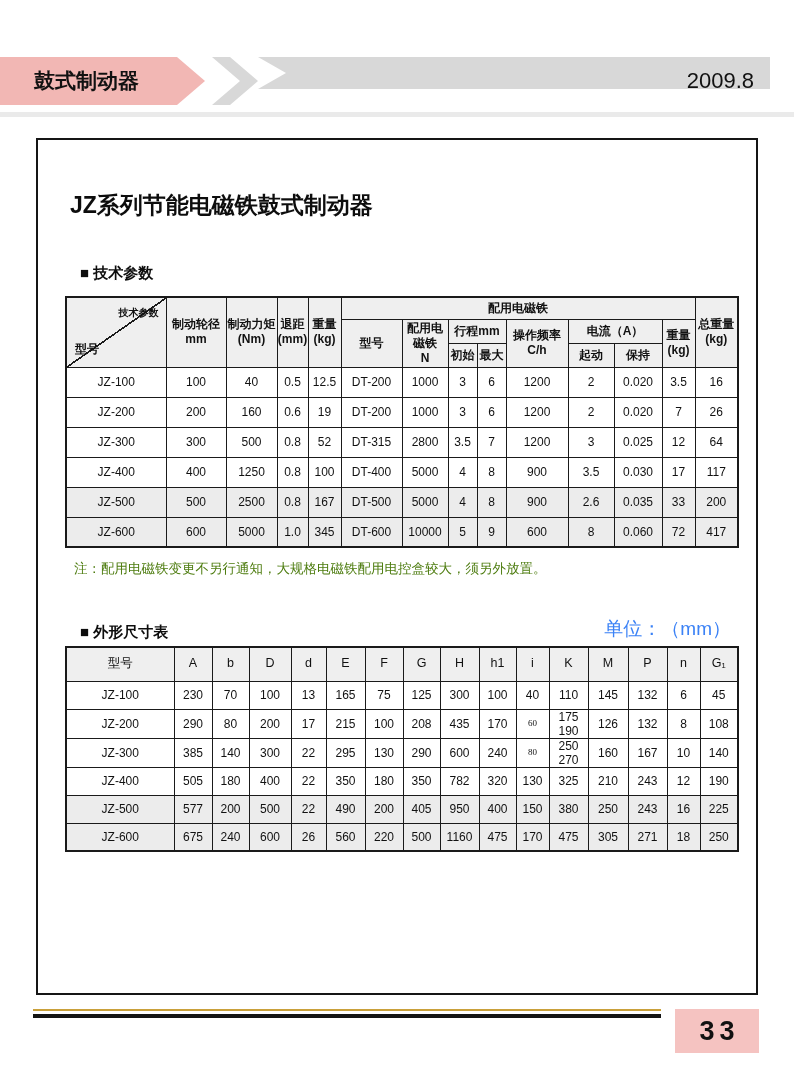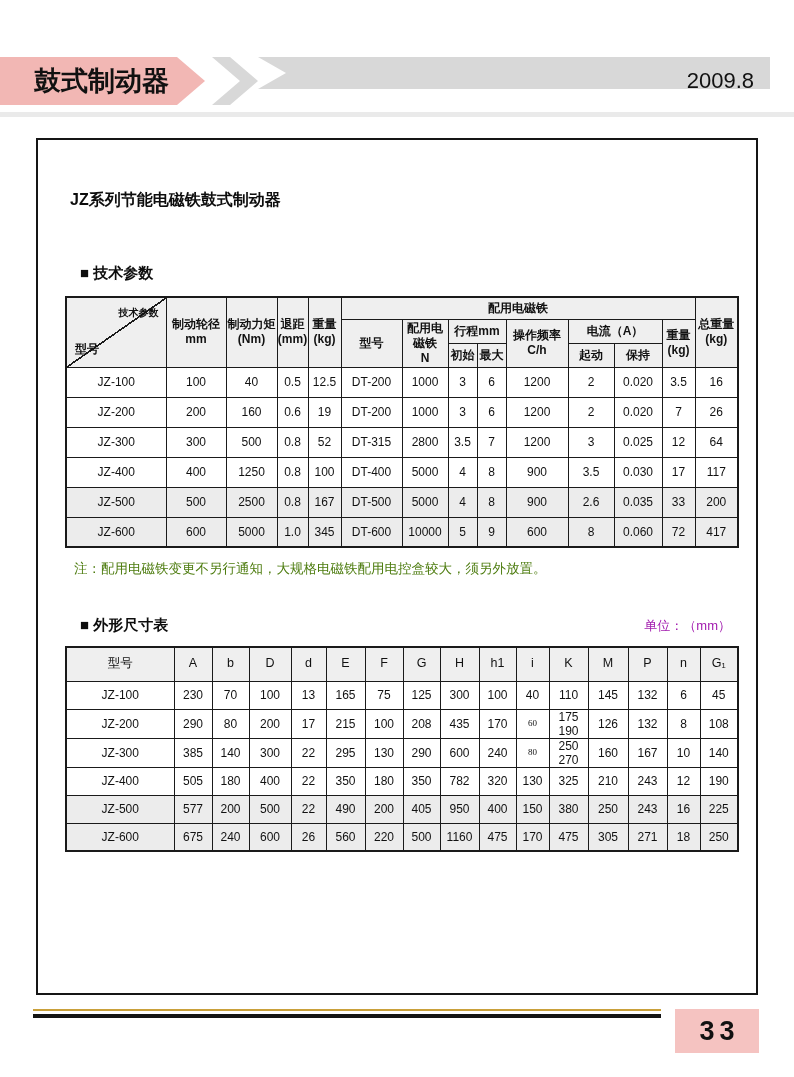--- a/index.html
+++ b/index.html
@@ -3,39 +3,39 @@
 <meta charset="utf-8">
 <style>
   * { margin:0; padding:0; box-sizing:border-box; }
   body { font-family:"Liberation Sans","DejaVu Sans",sans-serif; background:#ffffff; }
   .page { position:relative; width:794px; height:1077px; background:#ffffff; overflow:hidden; }
 
   
   .band { position:absolute; top:57px; left:0; width:794px; height:48px; }
   .banner { position:absolute; left:0; top:0; width:205px; height:48px;
             clip-path:polygon(0 0, 177px 0, 205px 50%, 177px 100%, 0 100%); }
-  .banner-label { display:block; padding-left:34px; line-height:48px; font-size:27px; font-weight:bold; color:#111; }
+  .banner-label { display:block; padding-left:34px; line-height:48px; font-size:21px; font-weight:bold; color:#111; }
   .chev { position:absolute; top:0; left:212px; width:46px; height:48px;
           clip-path:polygon(0 0, 18px 0, 100% 50%, 18px 100%, 0 100%, 28px 50%); }
   .graybar { position:absolute; top:0; left:258px; width:512px; height:32px;
              clip-path:polygon(0 0, 100% 0, 100% 100%, 0 100%, 28px 50%);
              text-align:right; }
   .date-label { display:block; padding-right:16px; line-height:48px; font-size:22px; color:#111; font-weight:500; }
   .underline { position:absolute; top:112px; left:0; width:794px; height:5px; }
 
   
   .card { position:absolute; top:138px; left:36px; width:722px; height:857px; background:#ffffff; border:2px solid #151515; }
-  .title { position:absolute; left:32px; top:50px; font-size:16px; font-weight:bold; color:#0d0d0d; }
+  .title { position:absolute; left:32px; top:50px; font-size:23px; font-weight:bold; color:#0d0d0d; }
   .sec-heading { font-size:15px; font-weight:bold; color:#0d0d0d; }
   .sec1 { position:absolute; left:42px; top:124px; }
   .note { position:absolute; left:36px; font-size:13.5px; color:#4d7c0f; }
   .note1 { top:420px; }
   .note2 { top:726px; }
   .sec2 { position:absolute; left:42px; right:25px; top:476px; display:flex; justify-content:space-between; align-items:flex-end; }
-  .unit-label { font-size:13px; color:#a21caf; }
+  .unit-label { font-size:19px; color:#3b82f6; }
 
   
   table { border-collapse:collapse; table-layout:fixed; border:2px solid #1a1a1a; }
   th, td { border:1px solid #1a1a1a; text-align:center; vertical-align:middle;
            font-size:12px; color:#111; white-space:pre-line; overflow:hidden; }
   thead th { background:#efefef; font-weight:bold; line-height:1.25; }
   tbody tr.shade td { background:#ececec; }
 
   .t1 { position:absolute; left:27px; top:156px; width:672px; }
   .t1 thead tr.hr1 { height:22px; }

